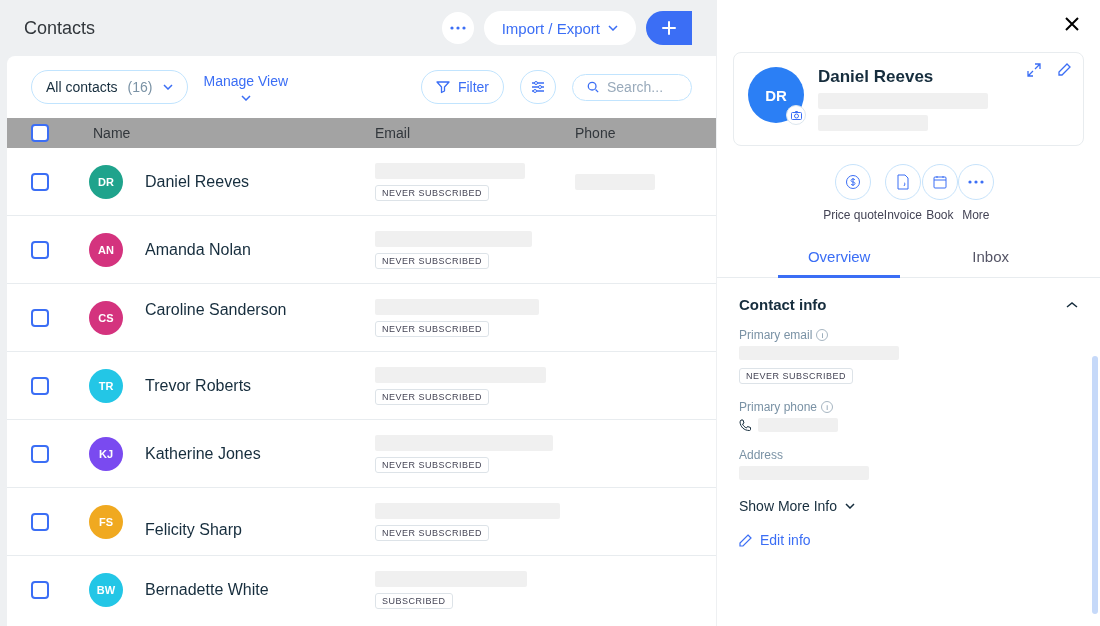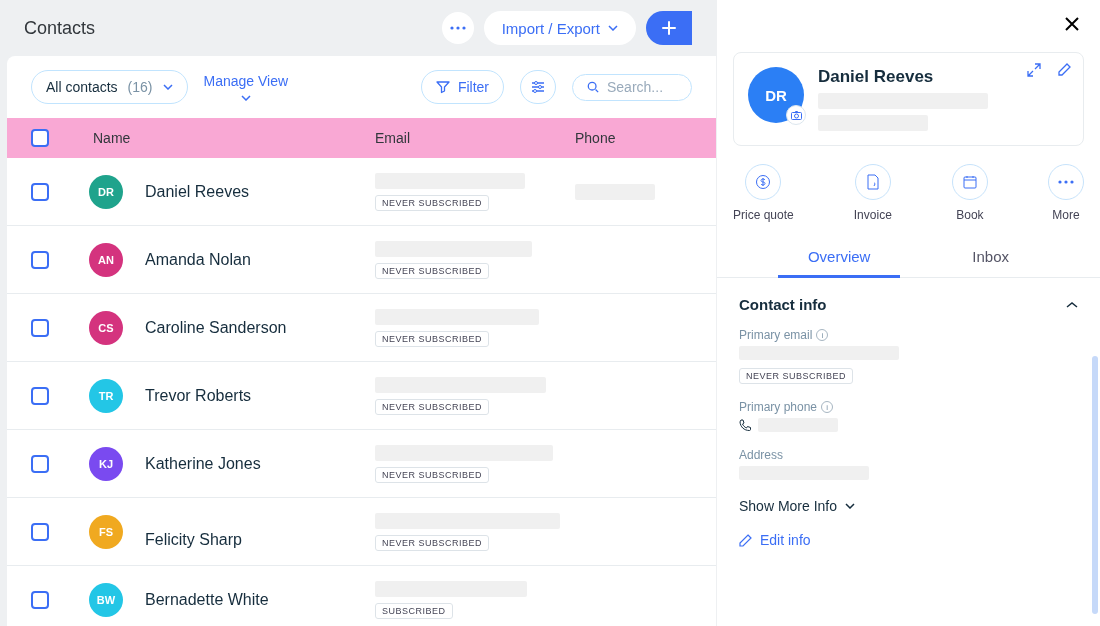--- a/index.html
+++ b/index.html
@@ -17,21 +17,21 @@
 .select-pill { height: 34px; border: 1px solid #c1e4fe; border-radius: 17px; padding: 0 14px; display: flex; align-items: center; gap: 10px; cursor: pointer; font-size: 14px; }
 .select-pill .count { color: #7a92a5; }
 .chev { width: 10px; height: 6px; }
 .link-btn { color: #3b6ef5; display: flex; align-items: center; gap: 6px; cursor: pointer; font-size: 14px; flex-direction: column; }
 .spacer { flex: 1; }
 .filter-pill { height: 34px; border: 1px solid #c1e4fe; border-radius: 17px; padding: 0 14px; display: flex; align-items: center; gap: 8px; cursor: pointer; color: #3b6ef5; font-size: 14px; }
 .icon-pill { width: 36px; height: 34px; border: 1px solid #c1e4fe; border-radius: 17px; display: flex; align-items: center; justify-content: center; cursor: pointer; color: #3b6ef5; }
 .search-pill { height: 27px; border: 1px solid #c1e4fe; border-radius: 17px; padding: 0 14px; display: flex; align-items: center; gap: 8px; width: 120px; }
 .search-pill input { border: none; outline: none; width: 70px; font-size: 14px; color: #162d3d; }
 .search-pill input::placeholder { color: #9ab; }
-.header-row { height: 40px; background: #f9a8d4; display: flex; align-items: center; padding: 0 24px; font-size: 14px; color: #32373c; }
+.header-row { height: 30px; background: #a3a3a3; display: flex; align-items: center; padding: 0 24px; font-size: 14px; color: #32373c; }
 .col-check { width: 44px; display: flex; align-items: center; }
 .col-name { width: 300px; padding-left: 18px; }
 .col-email { width: 200px; }
 .col-phone { flex: 1; }
 .check { width: 18px; height: 18px; border: 2px solid #3b6ef5; border-radius: 4px; background: #fff; cursor: pointer; }
 .rows { overflow-y: auto; height: calc(100% - 40px - 62px); }
 .row { height: 68px; border-bottom: 1px solid #e8ecef; display: flex; align-items: center; padding: 0 24px; }
 .avatar { width: 34px; height: 34px; border-radius: 17px; display: flex; align-items: center; justify-content: center; color: #fff; font-size: 11px; font-weight: 600; margin-left: -4px; }
 .row .name { margin-left: 22px; font-size: 16px; color: #162d3d; }
 .redact { background: #f0f0f0; height: 16px; border-radius: 2px; }
@@ -41,21 +41,21 @@
 .right { width: 384px; background: #fff; height: 626px; border-left: 1px solid #eef0f2; display: flex; flex-direction: column; position: relative; }
 .close-x { position: absolute; top: 16px; right: 20px; cursor: pointer; }
 .close-x svg { width: 16px; height: 16px; }
 .card { margin: 52px 16px 0 16px; border: 1px solid #e8ecef; border-radius: 8px; padding: 14px; position: relative; }
 .card-head { display: flex; gap: 14px; align-items: flex-start; }
 .big-avatar { width: 56px; height: 56px; border-radius: 28px; background: #2b7ff5; display: flex; align-items: center; justify-content: center; color: #fff; font-weight: 600; font-size: 15px; position: relative; }
 .cam { position: absolute; bottom: -2px; right: -2px; width: 20px; height: 20px; border-radius: 10px; background: #fff; border: 1px solid #dce6ee; display: flex; align-items: center; justify-content: center; color: #3b6ef5; }
 .det-name { font-size: 17px; font-weight: 600; margin-bottom: 6px; }
 .card-icons { display: flex; gap: 16px; position: absolute; top: 10px; right: 12px; }
 .card-icons span { cursor: pointer; color: #3b6ef5; }
-.quick { display: flex; justify-content: space-between; padding: 18px 16px 10px 16px; }
+.quick { display: flex; justify-content: center; padding: 18px 16px 10px 16px; }
 .q-item { display: flex; flex-direction: column; align-items: center; gap: 8px; cursor: pointer; }
 .q-circle { width: 36px; height: 36px; border-radius: 18px; border: 1px solid #c7e3fb; display: flex; align-items: center; justify-content: center; color: #3b6ef5; }
 .q-label { font-size: 12px; color: #445; }
 .tabs { display: flex; border-bottom: 1px solid #e8ecef; padding: 0 40px; margin-top: 4px; justify-content: space-around; }
 .tab { padding: 12px 10px; cursor: pointer; font-size: 15px; color: #556; position: relative; }
 .tab.active { color: #3b6ef5; }
 .tab.active::after { content:""; position: absolute; left: -20px; right: -20px; bottom: -1px; height: 3px; background: #3b6ef5; }
 .section { padding: 18px 22px; overflow-y: auto; flex: 1; }
 .sec-head { display: flex; justify-content: space-between; align-items: center; margin-bottom: 15px; }
 .sec-title { font-size: 15px; font-weight: 600; }
@@ -169,21 +169,21 @@
     <div class="col-email email-cell">
       <div class="redact" style="width:157px"></div>
       <div class="badge">NEVER SUBSCRIBED</div>
     </div>
     <div class="col-phone"></div>
   </div>
           <div class="row">
     <div class="col-check">
               <div class="check"></div>
             </div>
-    <div class="col-name" style="display:flex;align-items:center">
+    <div class="col-name" style="display:flex;align-items:flex-start">
       <div class="avatar" style="background:#d4337e">CS</div>
       <div class="name">Caroline Sanderson</div>
     </div>
     <div class="col-email email-cell">
       <div class="redact" style="width:164px"></div>
       <div class="badge">NEVER SUBSCRIBED</div>
     </div>
     <div class="col-phone"></div>
   </div>
           <div class="row">

